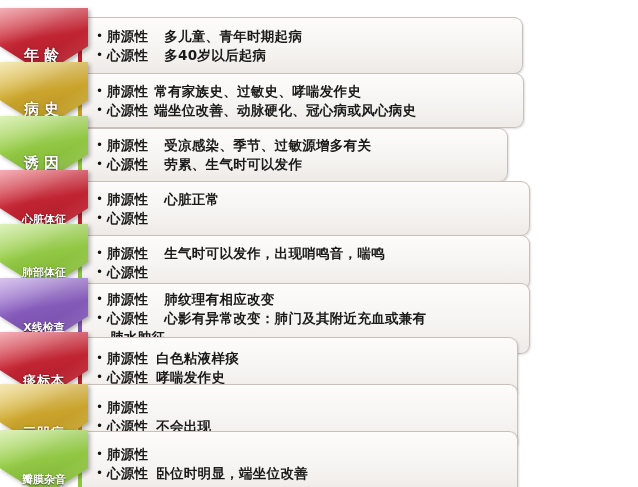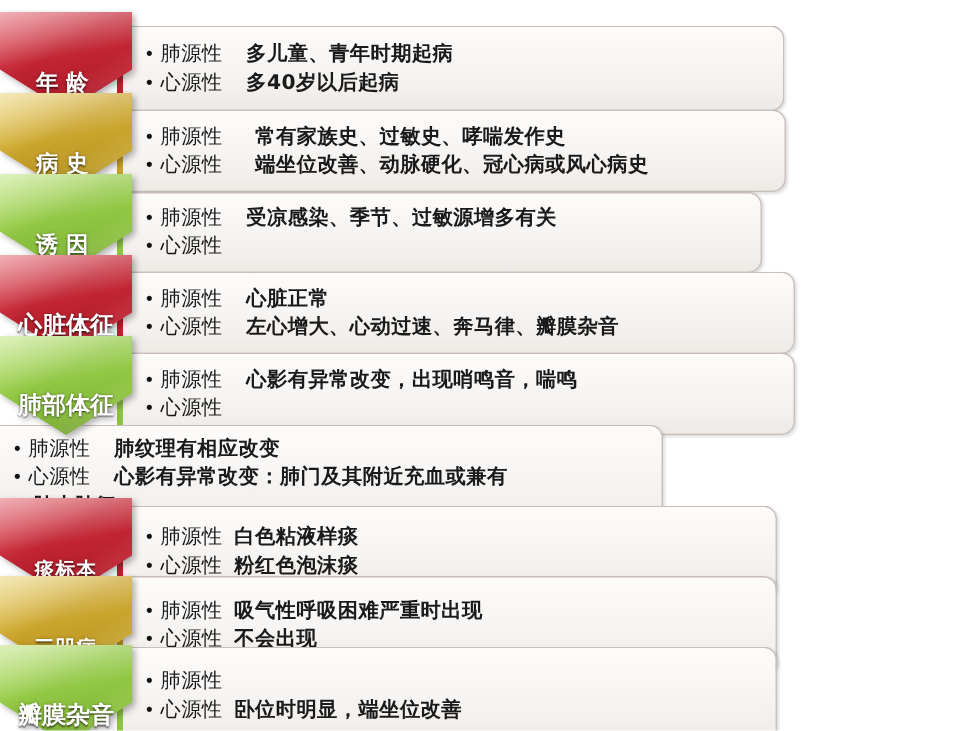--- a/index.html
+++ b/index.html
@@ -64,21 +64,21 @@
     color: #ffffff;
     font-weight: bold;
     line-height: 1;
     letter-spacing: 0.5px;
     text-shadow: 0 1px 1px rgba(0,0,0,0.45), 0 0 2px rgba(0,0,0,0.35);
     white-space: nowrap;
     z-index: 4;
   }
   .lbl-2 { font-size: 15px; letter-spacing: 5px; }
   .lbl-3 { font-size: 13px; letter-spacing: 1px; }
-  .lbl-4 { font-size: 16px; letter-spacing: 0px; }
+  .lbl-4 { font-size: 11px; letter-spacing: 0px; }
 
   
   .content {
     position: relative;
     margin-left: -10px;
     background: linear-gradient(180deg, #fdfcfb 0%, #f6f4f2 55%, #eeeae6 100%);
     border: 1px solid #c9bfbb;
     border-left-width: 4px;
     border-top-right-radius: 9px;
     border-bottom-right-radius: 9px;
@@ -99,32 +99,32 @@
   }
   .bullet {
     flex: 0 0 auto;
     color: #111111;
     font-size: 12px;
     line-height: 19px;
     margin-right: 4px;
   }
   .kind {
     flex: 0 0 auto;
-    font-weight: normal;
+    font-weight: bold;
     letter-spacing: 0.2px;
     text-align: center;
   }
   .desc {
     font-weight: bold;
     letter-spacing: 0.3px;
     white-space: normal;
   }
   .gap-sm { margin-left: 8px; }
   .gap-md { margin-left: 16px; }
-  .gap-lg { margin-left: 22px; text-align: right; }
+  .gap-lg { margin-left: 6px; text-align: right; }
 </style>
 </head>
 <body>
 
 <div id="diagram">
     <div class="row" style="top: 8px;">
       <div class="chevron" style="height: 66px;">
         <div class="chevron-shape" style="background: linear-gradient(150deg, rgb(224, 80, 92) 0%, rgb(192, 32, 47) 42%, rgb(192, 32, 47) 62%, rgb(224, 80, 92) 100%);"></div>
         <div class="chevron-gloss"></div>
         <div class="chevron-label lbl-2">年龄</div>
@@ -169,61 +169,66 @@
       </div>
       <div class="content" style="width: 430px; min-height: 45px; margin-top: 12px; border-left-color: rgb(142, 198, 63);">
         <div class="line">
           <span class="bullet">•</span>
           <span class="kind">肺源性</span>
           <span class="desc gap-md">受凉感染、季节、过敏源增多有关</span>
         </div>
         <div class="line">
           <span class="bullet">•</span>
           <span class="kind">心源性</span>
+          <span class="desc gap-md">劳累、生气时可以发作</span>
         </div>
       </div>
     </div>
     <div class="row" style="top: 170px;">
       <div class="chevron" style="height: 66px;">
         <div class="chevron-shape" style="background: linear-gradient(150deg, rgb(224, 80, 92) 0%, rgb(192, 32, 47) 42%, rgb(192, 32, 47) 62%, rgb(224, 80, 92) 100%);"></div>
         <div class="chevron-gloss"></div>
         <div class="chevron-label lbl-4">心脏体征</div>
       </div>
       <div class="content" style="width: 452px; min-height: 45px; margin-top: 11px; border-left-color: rgb(192, 32, 47);">
         <div class="line">
           <span class="bullet">•</span>
           <span class="kind">肺源性</span>
           <span class="desc gap-md">心脏正常</span>
         </div>
         <div class="line">
           <span class="bullet">•</span>
           <span class="kind">心源性</span>
-          <span class="desc gap-md">左心增大、心动过速、奔马律、瓣膜杂音</span>
         </div>
       </div>
     </div>
     <div class="row" style="top: 224px;">
       <div class="chevron" style="height: 66px; font-family: Liberation Mono, monospace;">
         <div class="chevron-shape" style="background: linear-gradient(150deg, rgb(180, 224, 106) 0%, rgb(142, 198, 63) 42%, rgb(142, 198, 63) 62%, rgb(180, 224, 106) 100%);"></div>
         <div class="chevron-gloss"></div>
         <div class="chevron-label lbl-4">肺部体征</div>
       </div>
       <div class="content" style="width: 452px; min-height: 45px; margin-top: 11px; border-left-color: rgb(142, 198, 63);">
         <div class="line">
           <span class="bullet">•</span>
           <span class="kind">肺源性</span>
-          <span class="desc gap-md">心影有异常改变，出现哨鸣音，喘鸣</span>
+          <span class="desc gap-md">生气时可以发作，出现哨鸣音，喘鸣</span>
         </div>
         <div class="line">
           <span class="bullet">•</span>
           <span class="kind">心源性</span>
         </div>
       </div>
     </div>
     <div class="row" style="top: 278px;">
+      <div class="chevron" style="height: 66px;">
+        <div class="chevron-shape" style="background: linear-gradient(150deg, rgb(168, 127, 216) 0%, rgb(130, 87, 184) 42%, rgb(130, 87, 184) 62%, rgb(168, 127, 216) 100%);"></div>
+        <div class="chevron-gloss"></div>
+        <div class="chevron-label lbl-4">X线检查</div>
+      </div>
       <div class="content" style="width: 452px; min-height: 51px; margin-top: 5px; border-left-color: rgb(130, 87, 184);">
         <div class="line">
           <span class="bullet">•</span>
           <span class="kind">肺源性</span>
           <span class="desc gap-md">肺纹理有相应改变</span>
         </div>
         <div class="line">
           <span class="bullet">•</span>
           <span class="kind">心源性</span>
           <span class="desc gap-md">心影有异常改变：肺门及其附近充血或兼有</span>
@@ -241,35 +246,34 @@
       </div>
       <div class="content" style="width: 440px; min-height: 44px; margin-top: 5px; border-left-color: rgb(192, 32, 47);">
         <div class="line">
           <span class="bullet">•</span>
           <span class="kind">肺源性</span>
           <span class="desc gap-sm">白色粘液样痰</span>
         </div>
         <div class="line">
           <span class="bullet">•</span>
           <span class="kind">心源性</span>
-          <span class="desc gap-sm">粉红色泡沫痰</span>
+          <span class="desc gap-sm">哮喘发作史</span>
         </div>
       </div>
     </div>
     <div class="row" style="top: 384px;">
       <div class="chevron" style="height: 66px;">
         <div class="chevron-shape" style="background: linear-gradient(150deg, rgb(232, 205, 98) 0%, rgb(201, 162, 40) 42%, rgb(201, 162, 40) 62%, rgb(232, 205, 98) 100%);"></div>
         <div class="chevron-gloss"></div>
         <div class="chevron-label lbl-3">三凹症</div>
       </div>
       <div class="content" style="width: 440px; min-height: 45px; margin-top: 0px; border-left-color: rgb(201, 162, 40);">
         <div class="line">
           <span class="bullet">•</span>
           <span class="kind">肺源性</span>
-          <span class="desc gap-sm">吸气性呼吸困难严重时出现</span>
         </div>
         <div class="line">
           <span class="bullet">•</span>
           <span class="kind">心源性</span>
           <span class="desc gap-sm">不会出现</span>
         </div>
       </div>
     </div>
     <div class="row" style="top: 430px;">
       <div class="chevron" style="height: 66px;">

